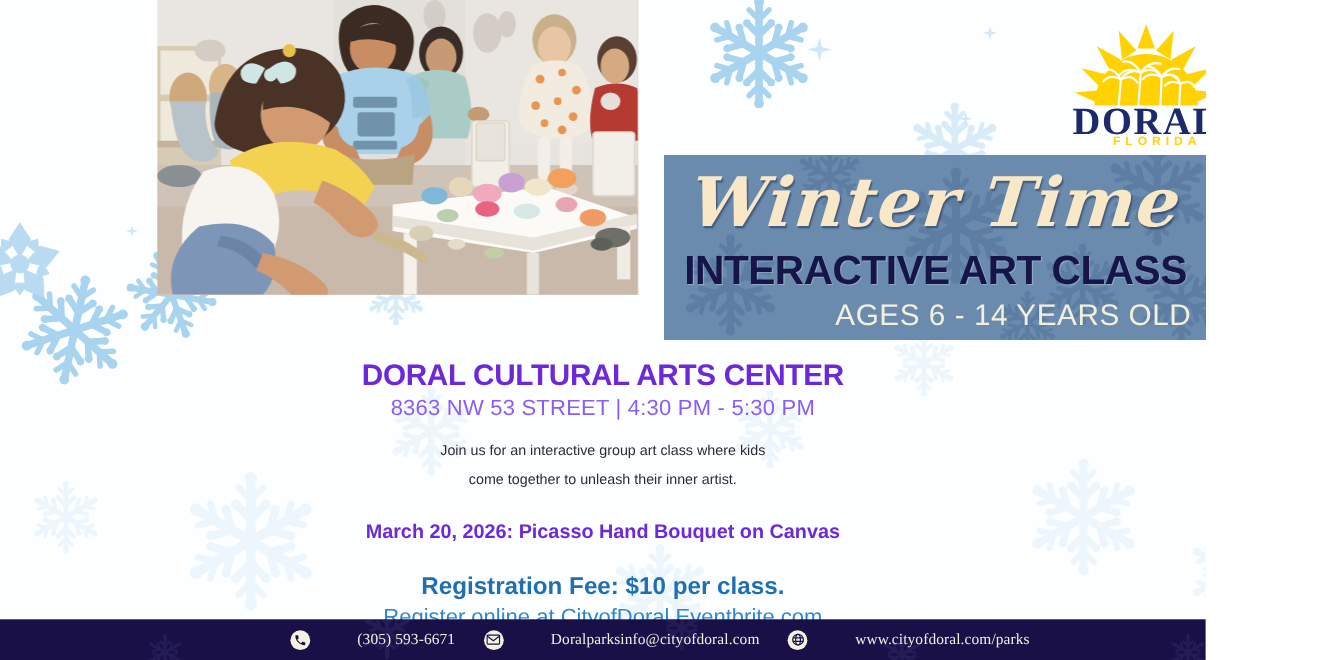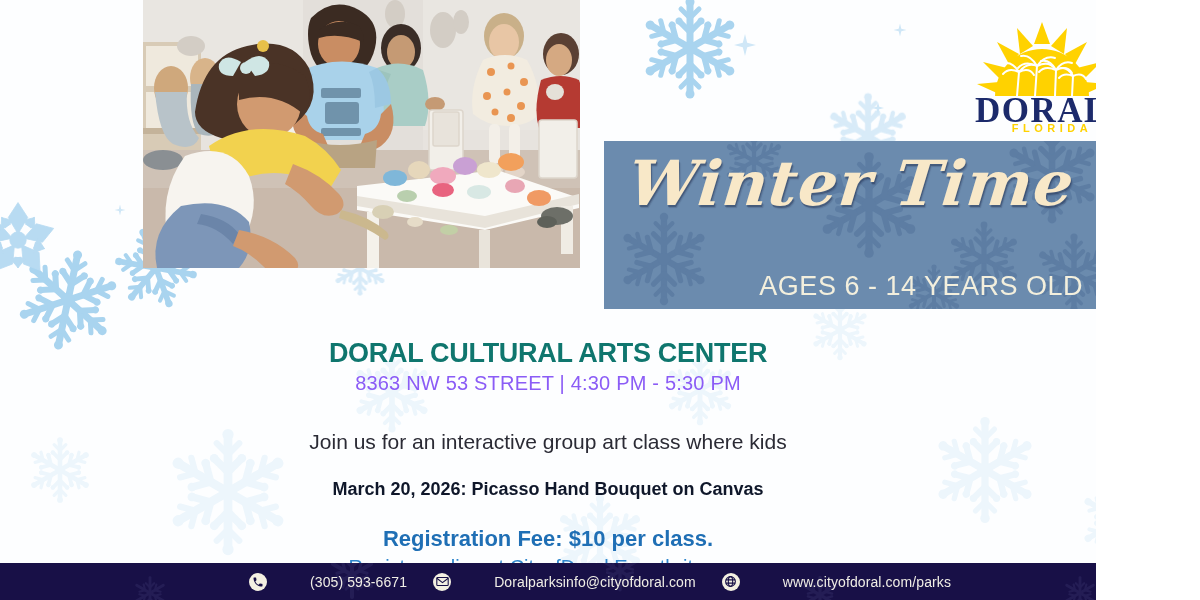--- a/index.html
+++ b/index.html
@@ -48,54 +48,53 @@
   .ages {
     position:absolute; left:0; right:14px; top:129px; text-align:right;
     padding-right:8px;
     font-family:"Liberation Sans", sans-serif; font-weight:400;
     font-size:27px; line-height:32px; color:#f3efdd; letter-spacing:.5px;
   }
 
   
   .content { position:absolute; left:0; right:0; top:325px; text-align:center; }
   .venue {
-    font-weight:700; font-size:27px; line-height:32px; color:#0f766e;
+    font-weight:700; font-size:27px; line-height:32px; color:#6d28d9;
     letter-spacing:-0.3px;
-    margin-top:12px;
   }
   .venue-sub {
     font-weight:400; font-size:20px; line-height:28px; color:#8b5cf6;
     letter-spacing:.2px;
   }
   .blurb {
-    margin-top:32px; font-weight:400; font-size:21px; line-height:26px;
+    margin-top:12px; font-weight:400; font-size:13px; line-height:26px;
     color:#2b2b35;
   }
   .session {
     margin-top:22px; font-weight:700; font-size:18px; line-height:24px;
-    color:#0f172a;
+    color:#6d28d9;
   }
   .fee {
     margin-top:24px; font-weight:700; font-size:22px; line-height:28px;
     color:#1f6fb5;
   }
   .register {
     font-weight:400; font-size:20px; line-height:28px; color:#2f86cc;
   }
 
   
   .footer {
     position:absolute; left:0; bottom:0; width:1200px; height:37px;
     background:#181047; display:flex; align-items:center; justify-content:center;
     gap:26px; overflow:hidden;
   }
   .footer-flakes { position:absolute; inset:0; pointer-events:none; opacity:.28; }
   .fitem { display:flex; align-items:center; gap:7px; position:relative; z-index:2; }
   .fitem span.txt {
-    font-family:Liberation Sans, sans-serif; font-size:14px; color:#f0eee6;
+    font-family:Liberation Serif, serif; font-size:14px; color:#f0eee6;
     letter-spacing:.1px;
     margin-left:36px;
   }
   .ficon {
     width:18px; height:18px; border-radius:50%; background:#f4f0e2;
     display:flex; align-items:center; justify-content:center; flex:0 0 auto;
   }
   .ficon svg { display:block; }
 </style>
 </head>
@@ -398,30 +397,32 @@
           <use href="#bsf" transform="translate(60,118) scale(1.05)"></use>
           <use href="#bsf" transform="translate(448,34) scale(1.1)"></use>
           <use href="#bsf" transform="translate(470,132) scale(0.9)"></use>
           <use href="#bsf" transform="translate(150,20) scale(0.7)"></use>
           <use href="#bsf" transform="translate(380,118) scale(0.85)"></use>
           <use href="#bsf" transform="translate(330,152) scale(0.65)"></use>
         </g>
       </svg>
 
       <div class="script-title">Winter Time</div>
+      <div class="headline">INTERACTIVE ART CLASS</div>
       <div class="ages">AGES 6 - 14 YEARS OLD</div>
     </div>
   </div>
 
   <div class="content">
     <div class="venue">DORAL CULTURAL ARTS CENTER</div>
     <div class="venue-sub">8363 NW 53 STREET | 4:30 PM - 5:30 PM</div>
 
     <div class="blurb">
       <div>Join us for an interactive group art class where kids</div>
+      <div>come together to unleash their inner artist.</div>
     </div>
 
     <div class="session">March 20, 2026: Picasso Hand Bouquet on Canvas</div>
 
     <div class="fee">Registration Fee: $10 per class.</div>
     <div class="register">Register online at CityofDoral.Eventbrite.com</div>
   </div>
 
   <div class="footer">
     <svg class="footer-flakes" width="1200" height="37" viewBox="0 0 1200 37">

